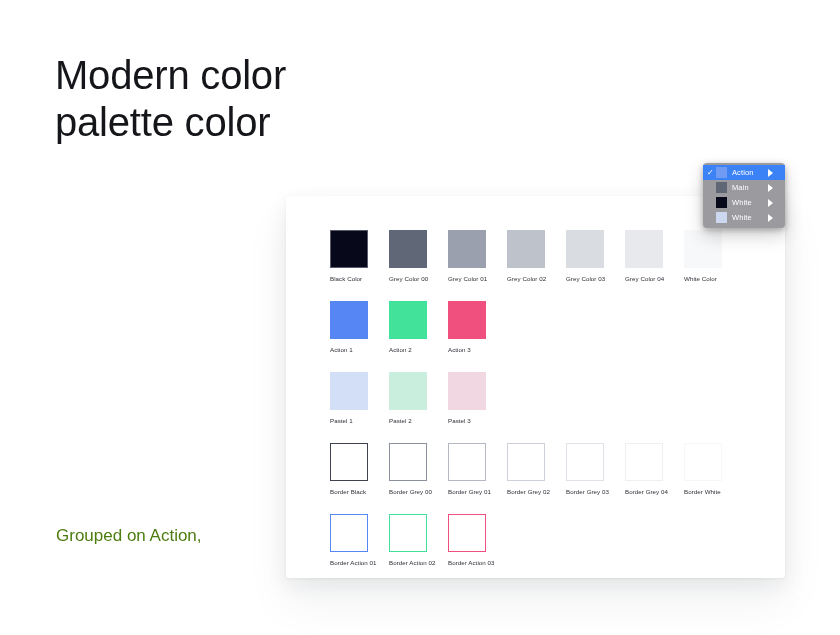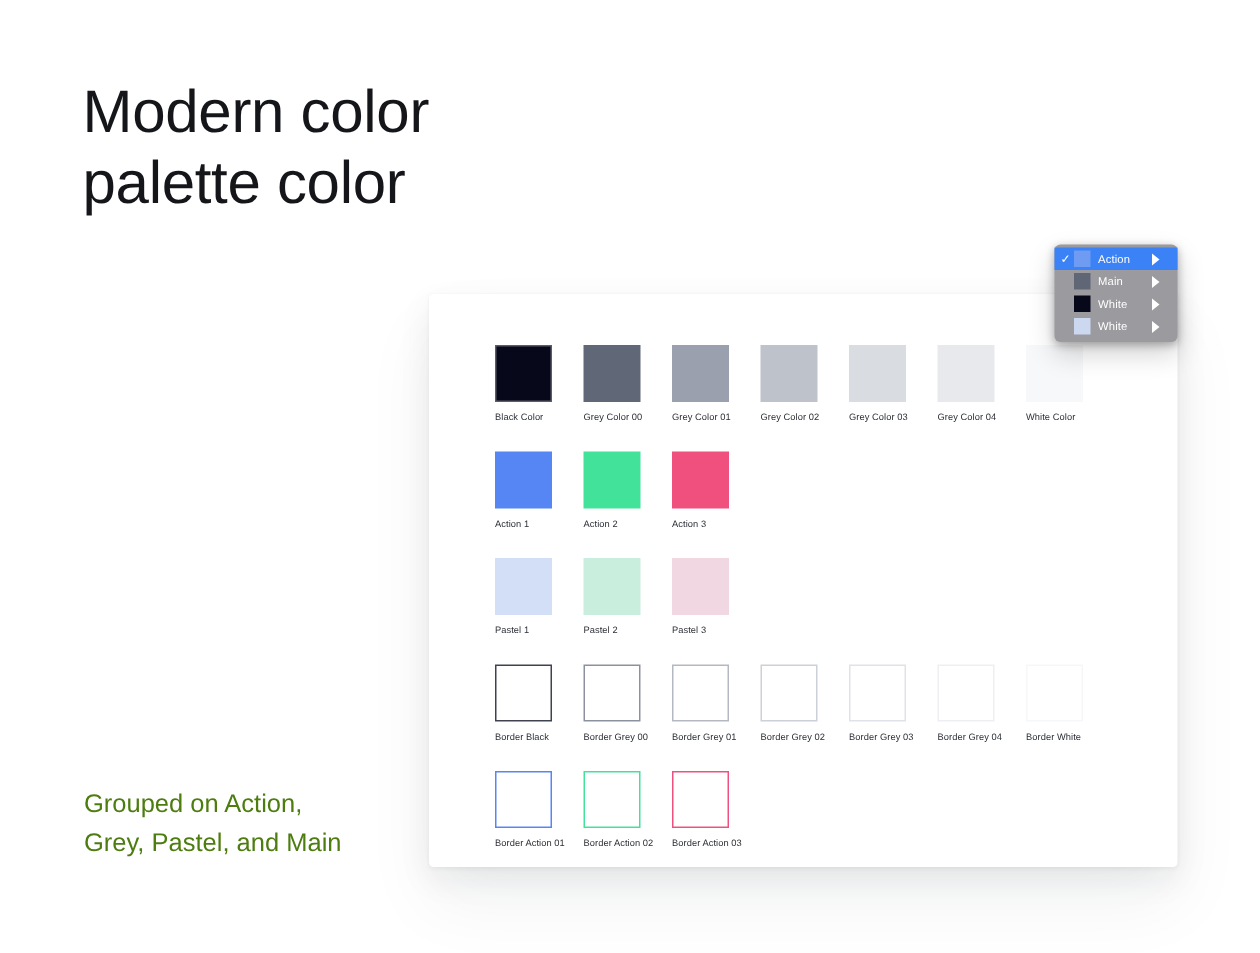--- a/index.html
+++ b/index.html
@@ -148,21 +148,20 @@
 </head>
 <body>
 
 <div id="headline">
   <span class="hl-line">Modern color</span>
   <span class="hl-line">palette color</span>
 </div>
 
 <div id="caption">
   <span class="cap-line">Grouped on Action,</span>
-  <span class="cap-line">Grey, Pastel, and Main</span>
 </div>
 
 <div id="palette-card">
   <div id="swatch-grid">
       <div class="swatch-row">
         <div class="swatch-cell">
           <div class="swatch-box" style="background: rgb(7, 8, 26); border: 1px solid rgb(90, 92, 107);"></div>
           <div class="swatch-label">Black Color</div>
         </div>
         <div class="swatch-cell">

